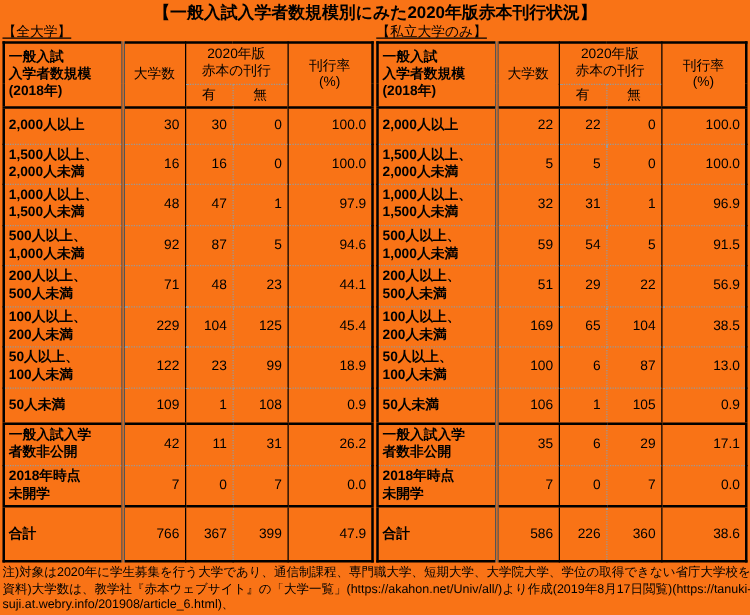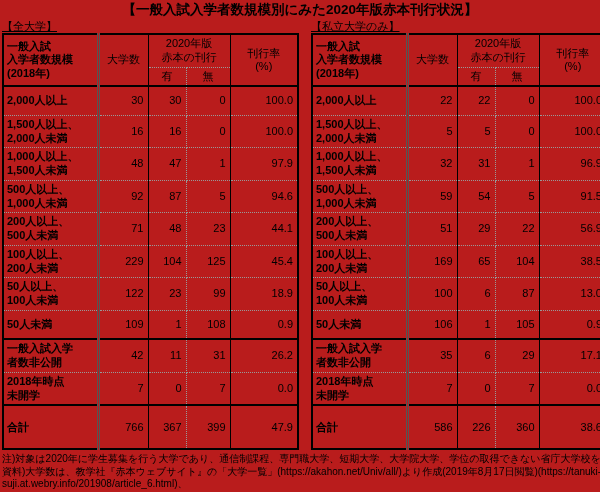--- a/index.html
+++ b/index.html
@@ -1,19 +1,19 @@
 <!DOCTYPE html>
 <html><head>
 <meta charset="utf-8">
 <style>
   html,body{margin:0;padding:0;background:#fff;}
-  .page{width:600px;height:492px;box-sizing:border-box;overflow:hidden;background:#b91c1c;
+  .page{width:600px;height:492px;box-sizing:border-box;overflow:hidden;background:#f97316;
         font-family:"Liberation Sans","DejaVu Sans",sans-serif;color:#000;}
   .title{text-align:center;font-weight:bold;font-size:13.5px;padding-top:2px;line-height:1.15;}
-  .tables{display:flex;gap:12px;padding:0 2px;align-items:flex-start;}
+  .tables{display:flex;gap:2px;padding:0 2px;align-items:flex-start;}
   .tblock{width:297px;flex:0 0 297px;}
   .caption{font-size:11px;text-decoration:underline;margin:2px 0 1px 0;line-height:1.15;}
   table{border-collapse:collapse;border:2px solid #000;width:297px;table-layout:fixed;
         font-size:11px;line-height:1.25;}
   col.w1{width:95px;} col.w2{width:50px;} col.w3{width:38px;} col.w4{width:44px;}
   th,td{font-weight:normal;padding:2px 3px;vertical-align:middle;overflow:hidden;}
   th{text-align:center;white-space:pre-line;}
   th.scale{text-align:left;}
   .scale,.lbl{border-right:3px double #555;font-weight:bold;}
   .cnt,.c2{border-right:1px solid #000;}

